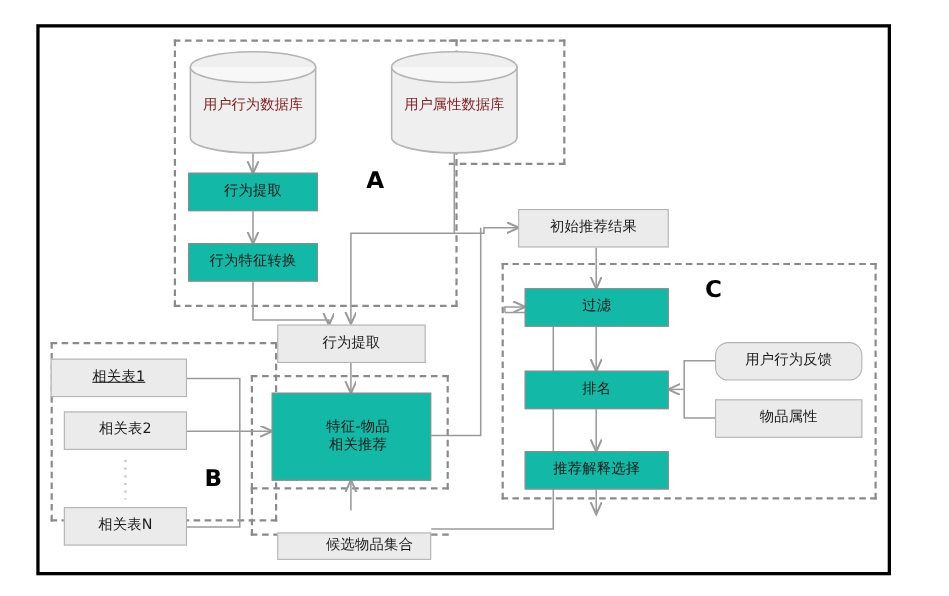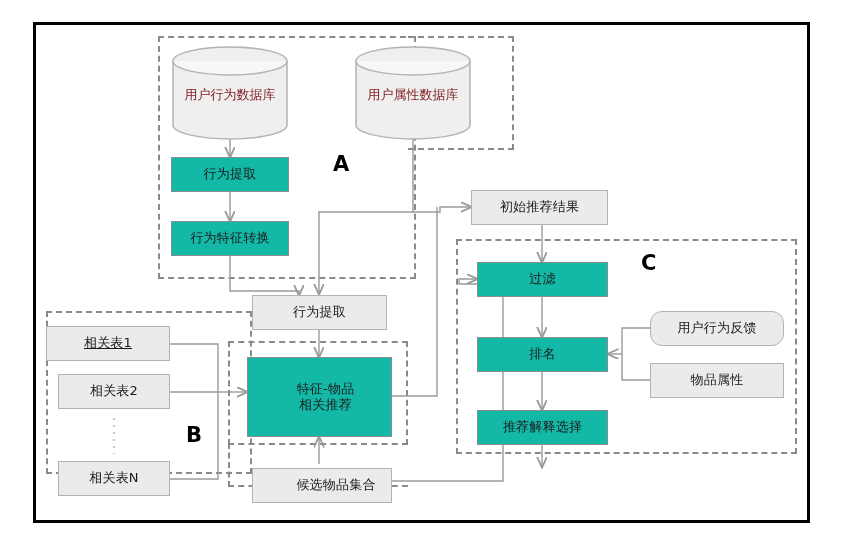--- a/index.html
+++ b/index.html
@@ -101,21 +101,21 @@
   <div class="node proc two-line" style="left:247px;top:357px;width:145px;height:80px;padding-left:12px;">特征-物品
 相关推荐</div>
   <div class="node proc" style="left:477px;top:262px;width:131px;height:35px;">过滤</div>
   <div class="node proc" style="left:477px;top:337px;width:131px;height:35px;">排名</div>
   <div class="node proc" style="left:477px;top:410px;width:131px;height:35px;text-align:center;">推荐解释选择</div>
 
   <div class="node data" style="left:252px;top:295px;width:135px;height:35px;">行为提取</div>
   <div class="node data" style="left:46px;top:326px;width:124px;height:35px;text-decoration:underline;">相关表1</div>
   <div class="node data" style="left:58px;top:374px;width:112px;height:35px;">相关表2</div>
   <div class="node data" style="left:58px;top:461px;width:112px;height:35px;">相关表N</div>
-  <div class="node data" style="left:252px;top:468px;width:140px;height:35px;padding-left:28px;">候选物品集合</div>
+  <div class="node data" style="left:252px;top:484px;width:140px;height:25px;padding-left:28px;">候选物品集合</div>
   <div class="node data" style="left:471px;top:190px;width:137px;height:35px;">初始推荐结果</div>
   <div class="node data" style="left:650px;top:311px;width:134px;height:35px;border-radius:12px;">用户行为反馈</div>
   <div class="node data" style="left:650px;top:363px;width:134px;height:35px;">物品属性</div>
 
   <svg class="layer" xmlns="http://www.w3.org/2000/svg">
     <line x1="114" y1="418" x2="114" y2="454" stroke="#c9c9c9" stroke-width="2.2" stroke-dasharray="2 5"></line>
   </svg>
 </div>
 
 </body></html>

